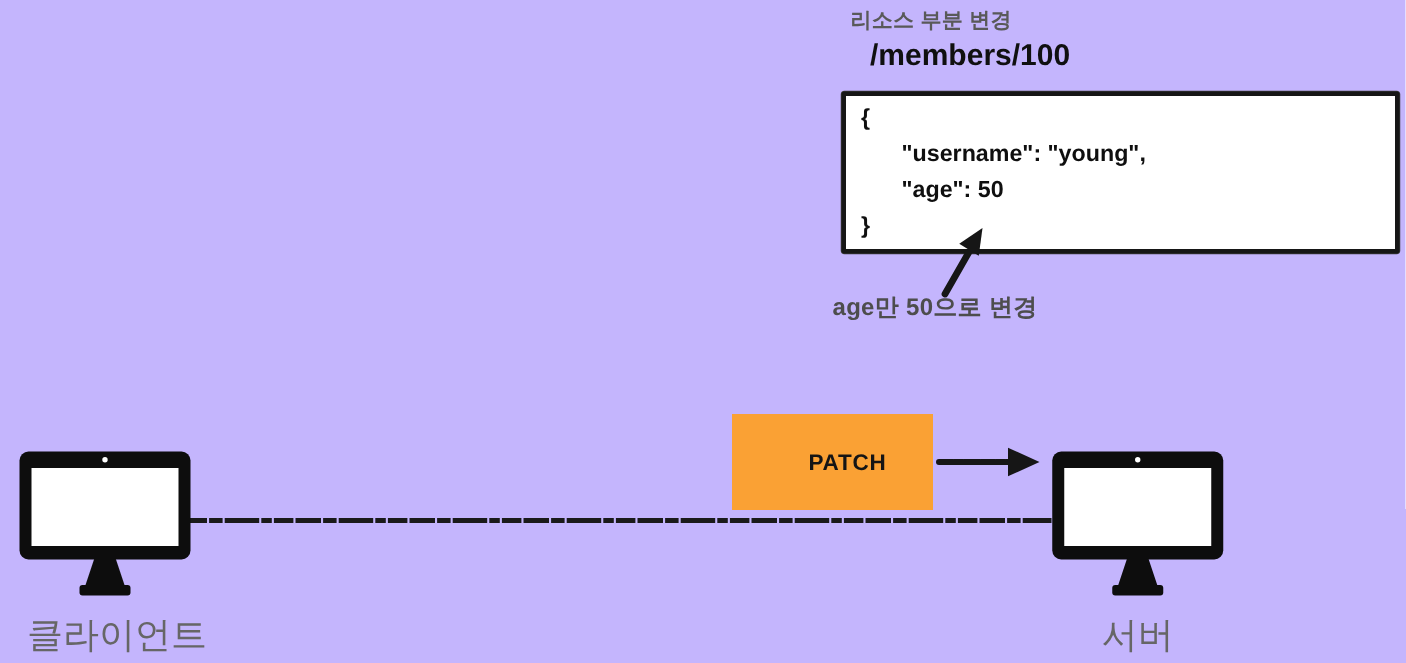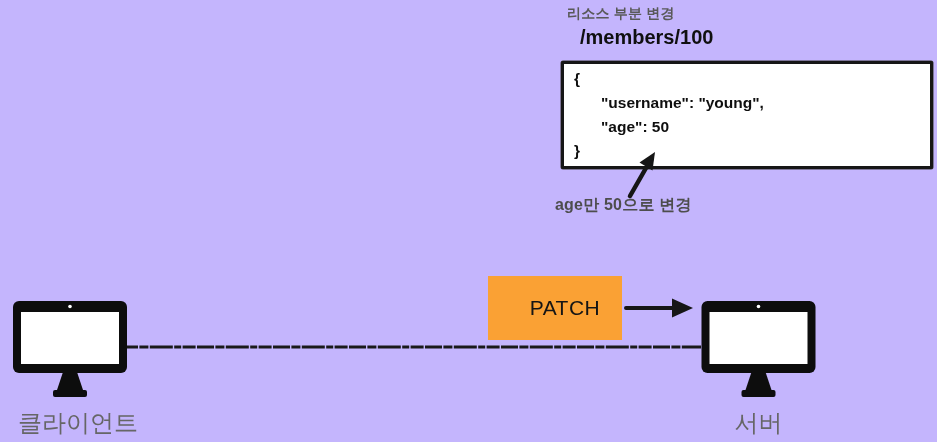--- a/index.html
+++ b/index.html
@@ -47,21 +47,21 @@
   }
 
   
   .patch-box {
     left: 488px; top: 276px;
     width: 134px; height: 64px;
     display: flex; align-items: center; justify-content: center;
     background: #FAA134;
   }
   .patch-box span {
-    font-size: 21px; font-weight: normal;
+    font-size: 15px; font-weight: bold;
     color: #151515; letter-spacing: 0.5px; margin-left: 20px;
   }
 
   
   .client-label {
     left: 18px; top: 407px;
     font-size: 24px; color: #666666;
   }
   .server-label {
     left: 700px; top: 407px; width: 117px;

